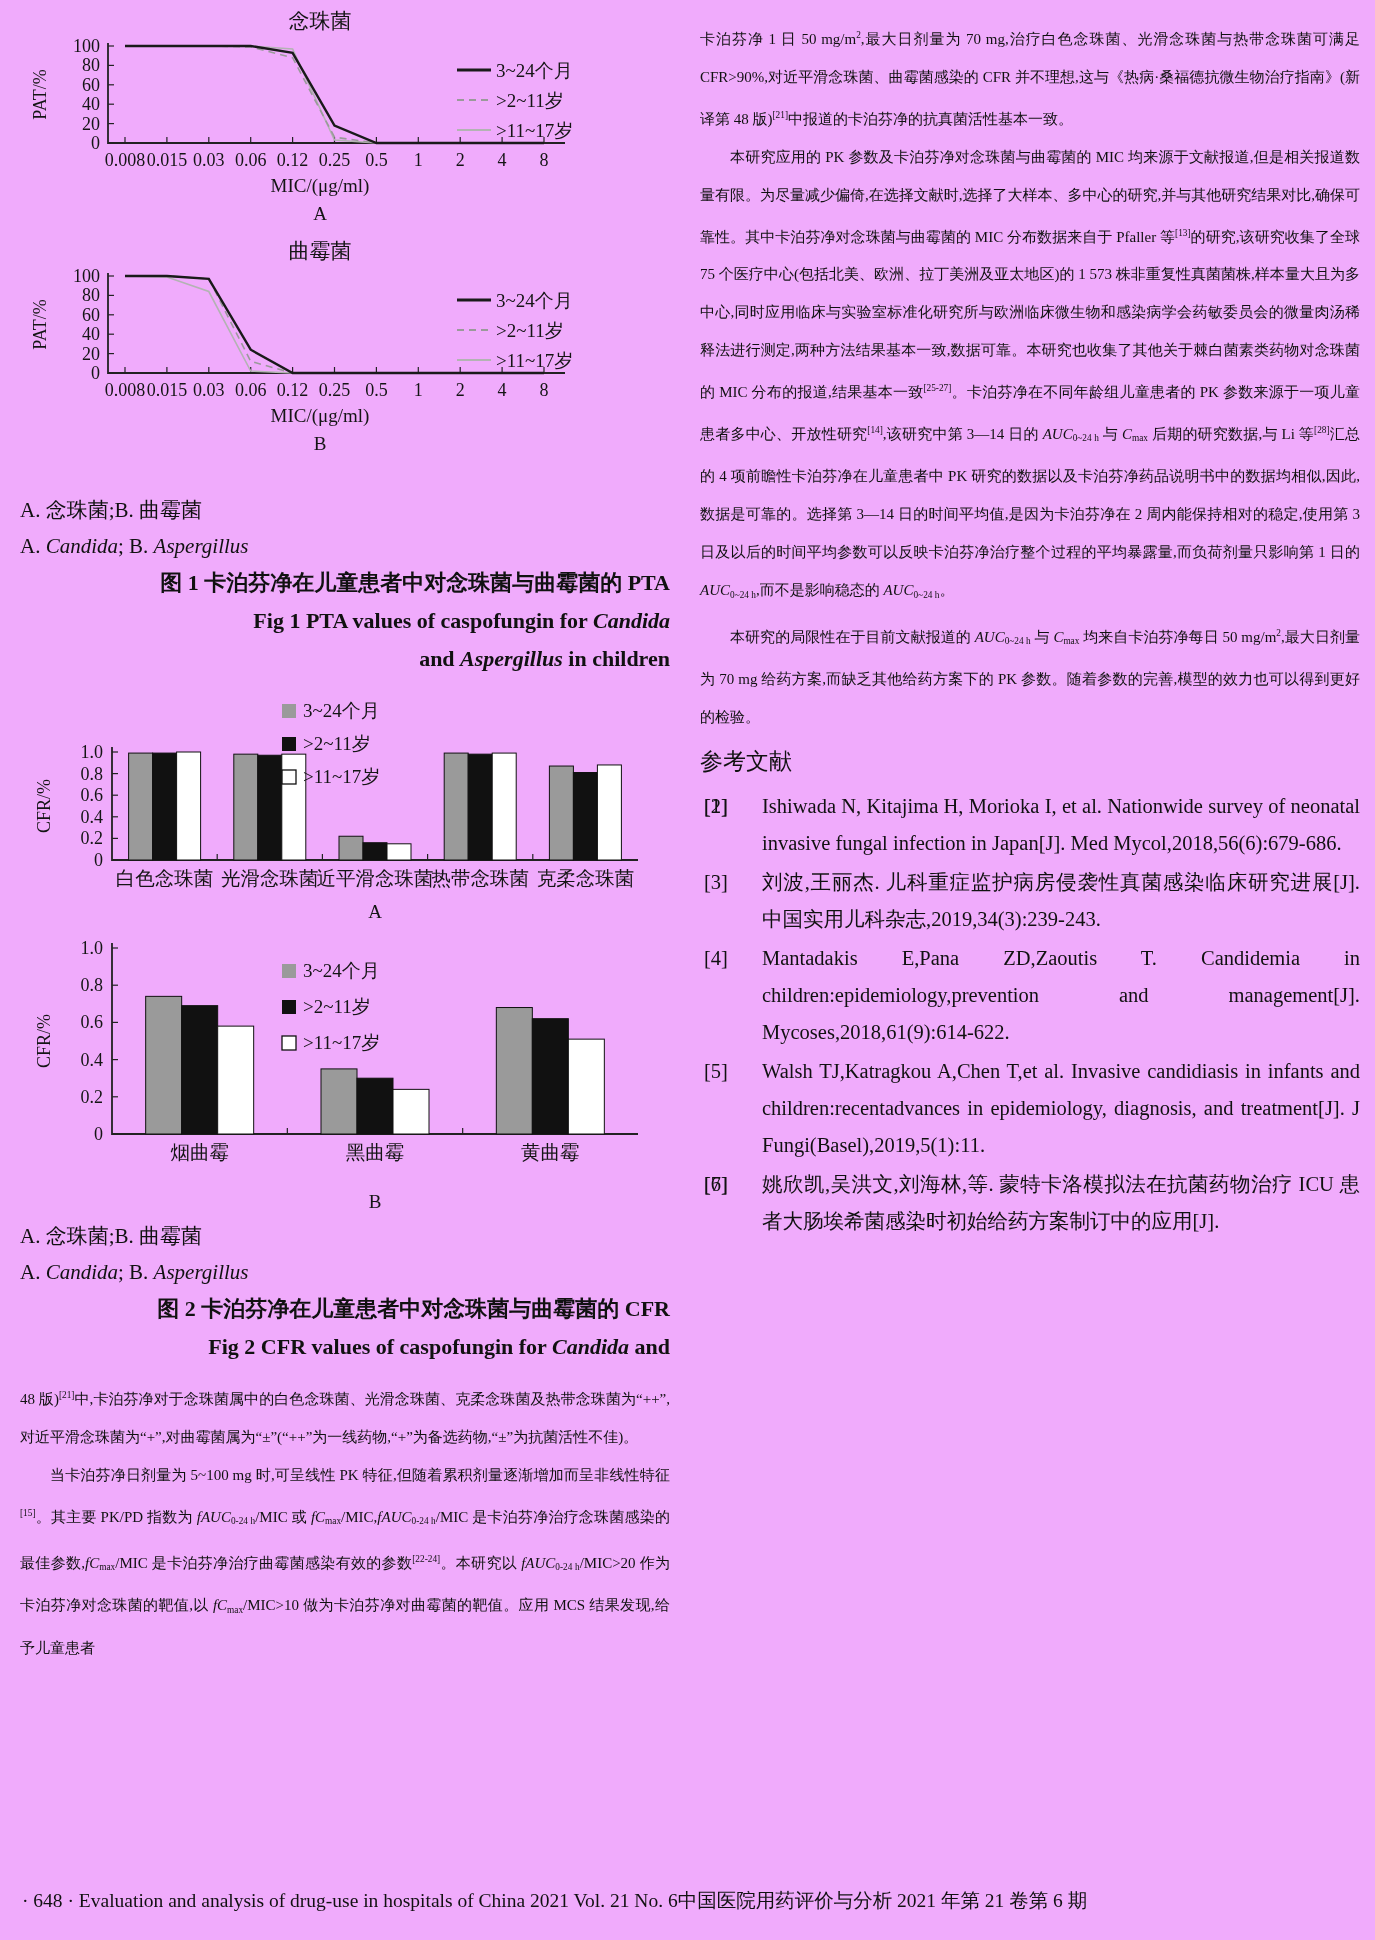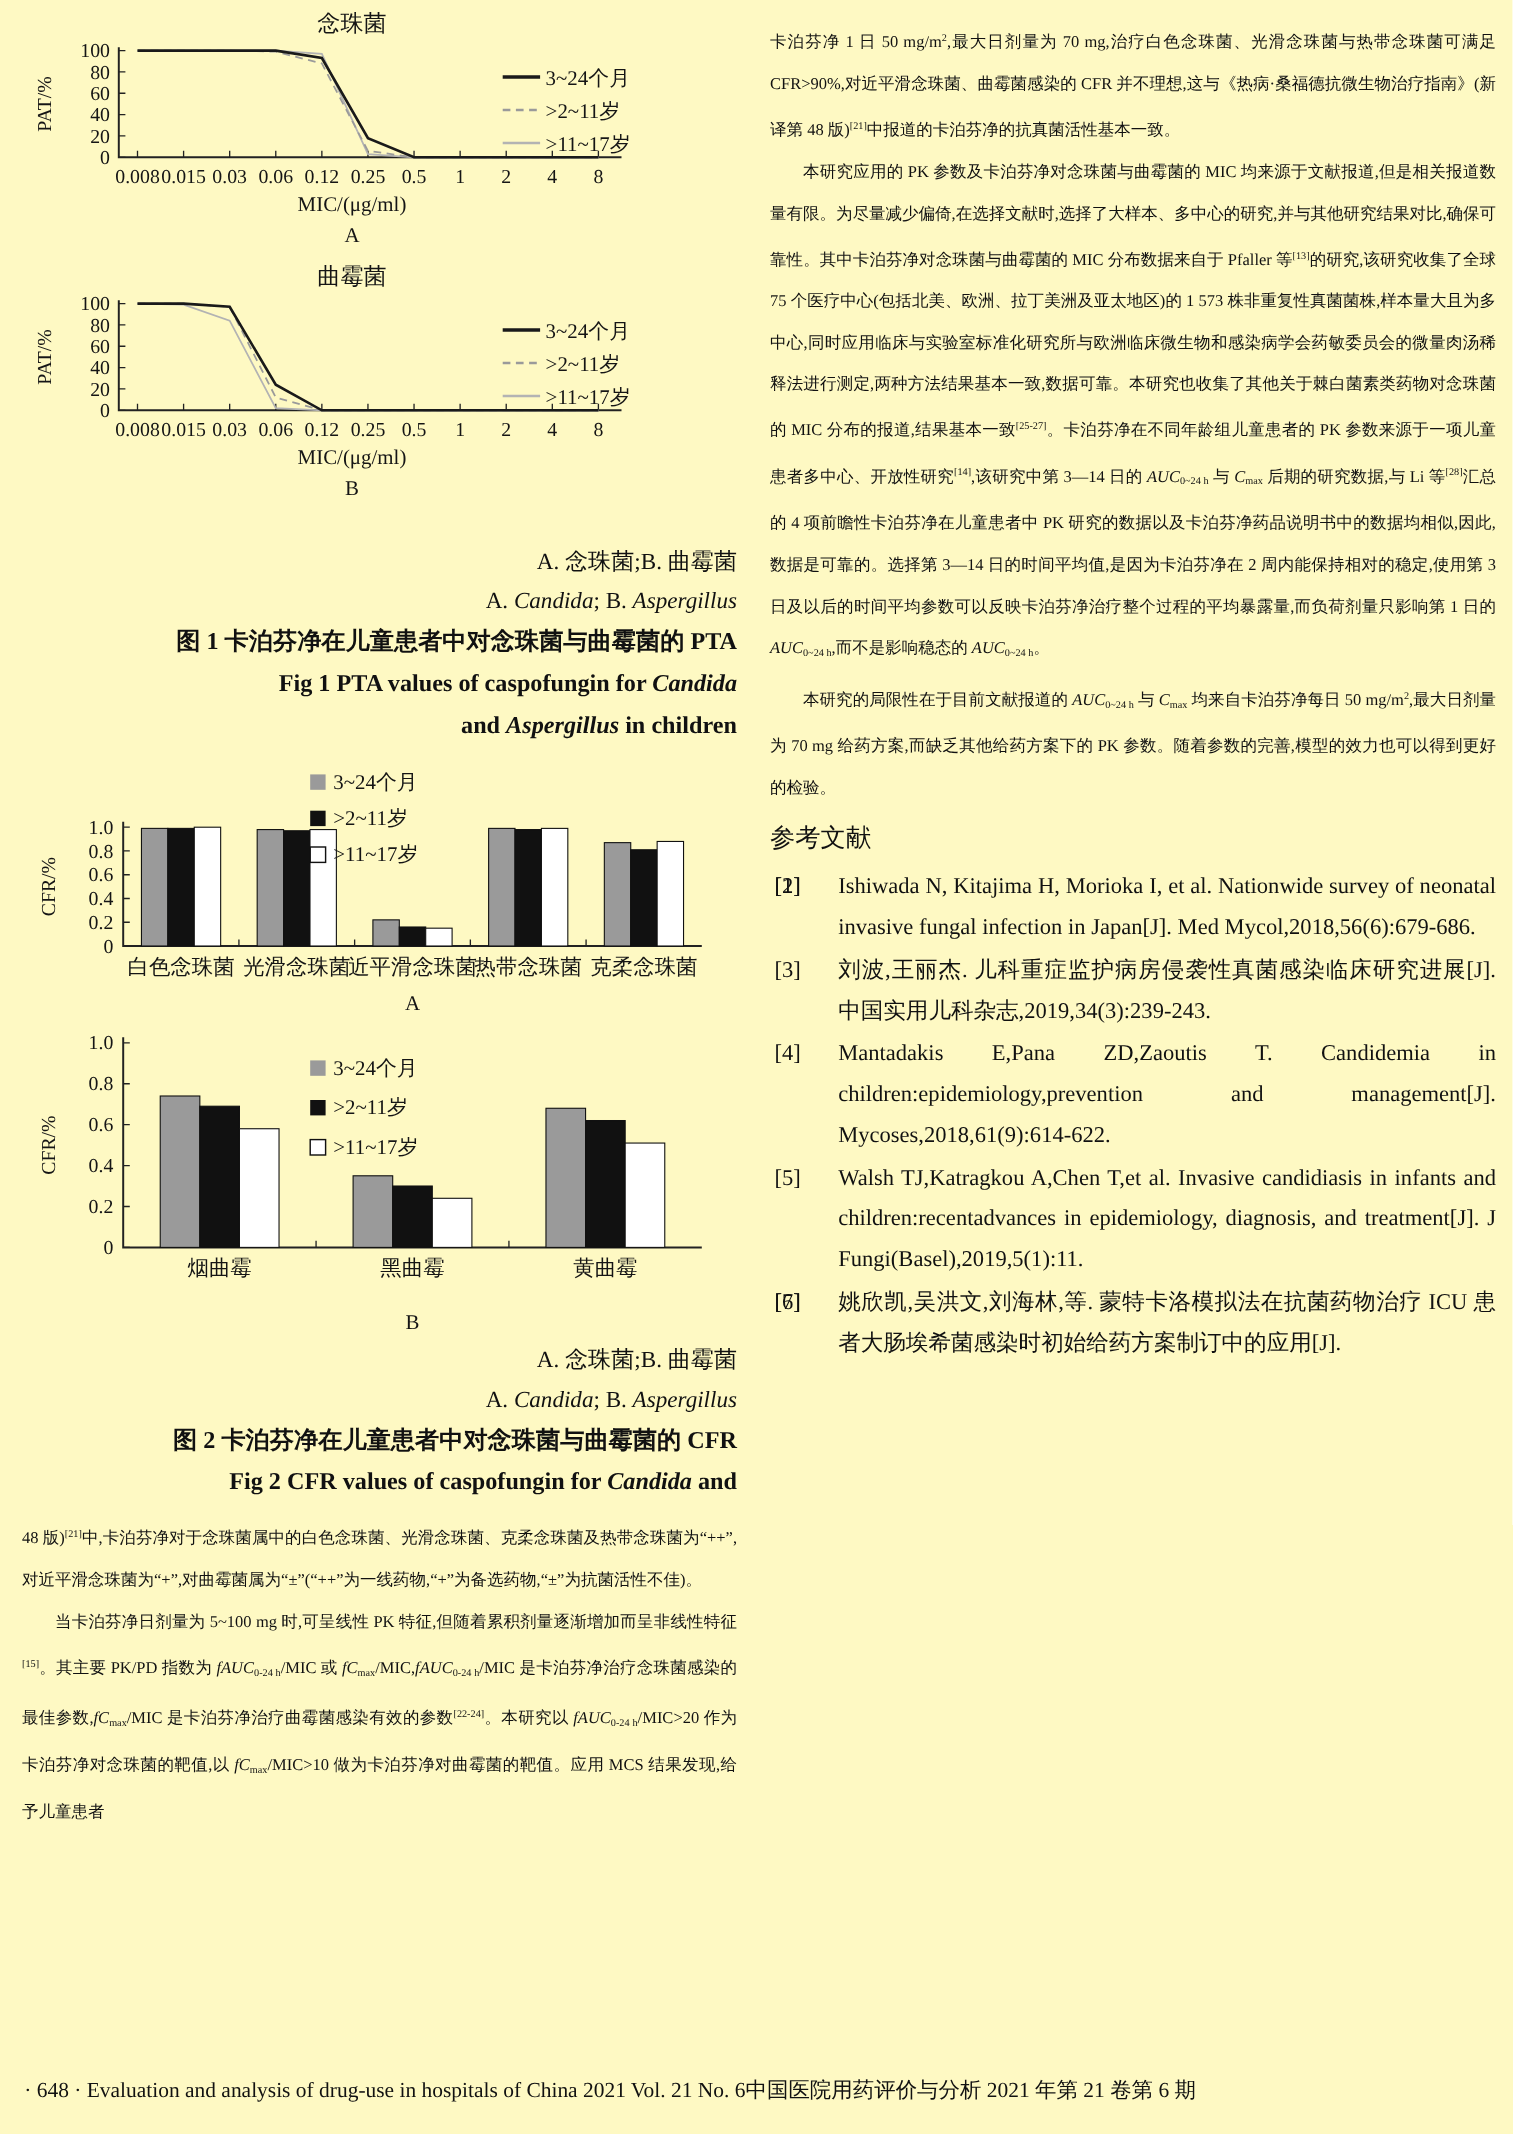--- a/index.html
+++ b/index.html
@@ -1,23 +1,23 @@
 <!DOCTYPE html>
 <html><head>
 <meta charset="utf-8">
 <style>
   *{margin:0;padding:0;box-sizing:border-box}
   html,body{background:#ffffff}
   body{width:1375px;height:1940px;font-family:"Liberation Serif","DejaVu Serif",serif;color:#111}
-  .page{position:relative;width:1375px;height:1940px;background:#fef9c3;overflow:hidden}
+  .page{position:relative;width:1375px;height:1940px;background:#f0abfc;overflow:hidden}
   .col-left{position:absolute;left:20px;top:6px;width:650px}
   .col-right{position:absolute;left:700px;top:16px;width:660px}
   .chart{display:block;margin:0 auto}
   .chart text{font-family:"Liberation Serif","DejaVu Serif",serif;fill:#151515}
-  .fig-note{text-align:right;font-size:21px;line-height:36px}
+  .fig-note{text-align:left;font-size:21px;line-height:36px}
   .fig-title{text-align:right;font-size:22px;font-weight:bold;line-height:38px}
   .mt26{margin-top:26px}.mt14{margin-top:14px}.mt10{margin-top:10px}.mt4{margin-top:4px}
   .body-para{font-size:15px;line-height:38px;text-align:justify;text-justify:inter-ideograph}
   .indent{text-indent:2em}
   sub{font-size:.62em;vertical-align:-.28em}
   sup{font-size:.62em;vertical-align:.62em}
   .ref-header{font-size:23px;font-weight:normal;line-height:48px;margin-top:2px}
   .refs{list-style:none}
   .refs li{position:relative;padding-left:62px;font-size:20.5px;line-height:37px;text-align:justify;margin-bottom:2px}
   .refs .refnum{position:absolute;left:4px;top:0}

